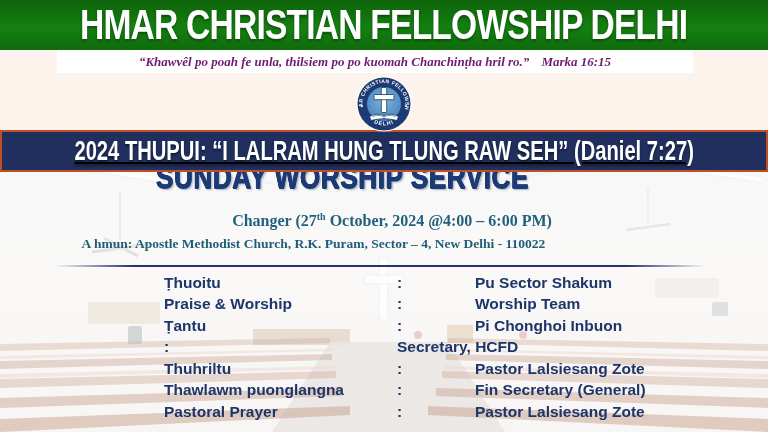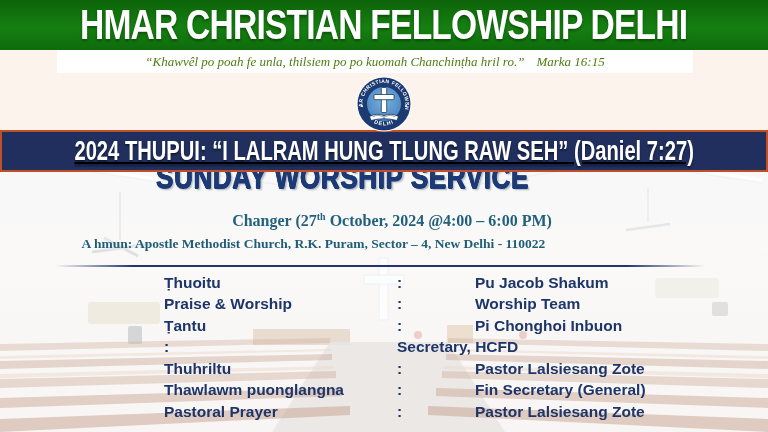--- a/index.html
+++ b/index.html
@@ -20,22 +20,22 @@
     transform:scaleX(0.80);transform-origin:center;
     text-shadow:0 2px 3px rgba(0,0,0,0.35);
   }
   
   .cream{position:absolute;top:50px;left:0;right:0;height:80px;background:#fcf3ec;z-index:1;}
   .quote-strip{
     position:absolute;top:50px;left:57px;width:636px;height:23px;background:#ffffff;z-index:2;
     display:flex;align-items:center;justify-content:center;white-space:nowrap;
   }
   .quote-strip .q,.quote-strip .ref{
-    font-family:"Liberation Serif",serif;font-style:italic;font-weight:normal;
-    font-size:13px;color:#4d7c0f;
+    font-family:"Liberation Serif",serif;font-style:italic;font-weight:bold;
+    font-size:13px;color:#701a75;
   }
   .quote-strip .ref{margin-left:12px;}
   
   .logo{position:absolute;left:356px;top:76px;width:56px;height:56px;z-index:4;}
   
   .navy-banner{
     position:absolute;top:130px;left:0;right:0;height:42px;box-sizing:border-box;z-index:3;
     background:#202f5d;border:2px solid #c04f28;
     display:flex;align-items:center;justify-content:center;text-decoration:underline;
   }
@@ -210,21 +210,21 @@
     <span>Changer (27</span><sup>th</sup><span> October, 2024 @4:00 – 6:00 PM)</span>
   </div>
   <div class="venue-line">A hmun: Apostle Methodist Church, R.K. Puram, Sector – 4, New Delhi - 110022</div>
 
   <div class="divider"></div>
 
   <div class="schedule">
     <div class="sched-row">
       <span>Ṭhuoitu</span>
       <span>:</span>
-      <span>Pu Jacob Shakum</span>
+      <span>Pu Sector Shakum</span>
     </div>
     <div class="sched-row">
       <span>Praise &amp; Worship</span>
       <span>:</span>
       <span>Worship Team</span>
     </div>
     <div class="sched-row">
       <span>Ṭantu</span>
       <span>:</span>
       <span>Pi Chonghoi Inbuon</span>

